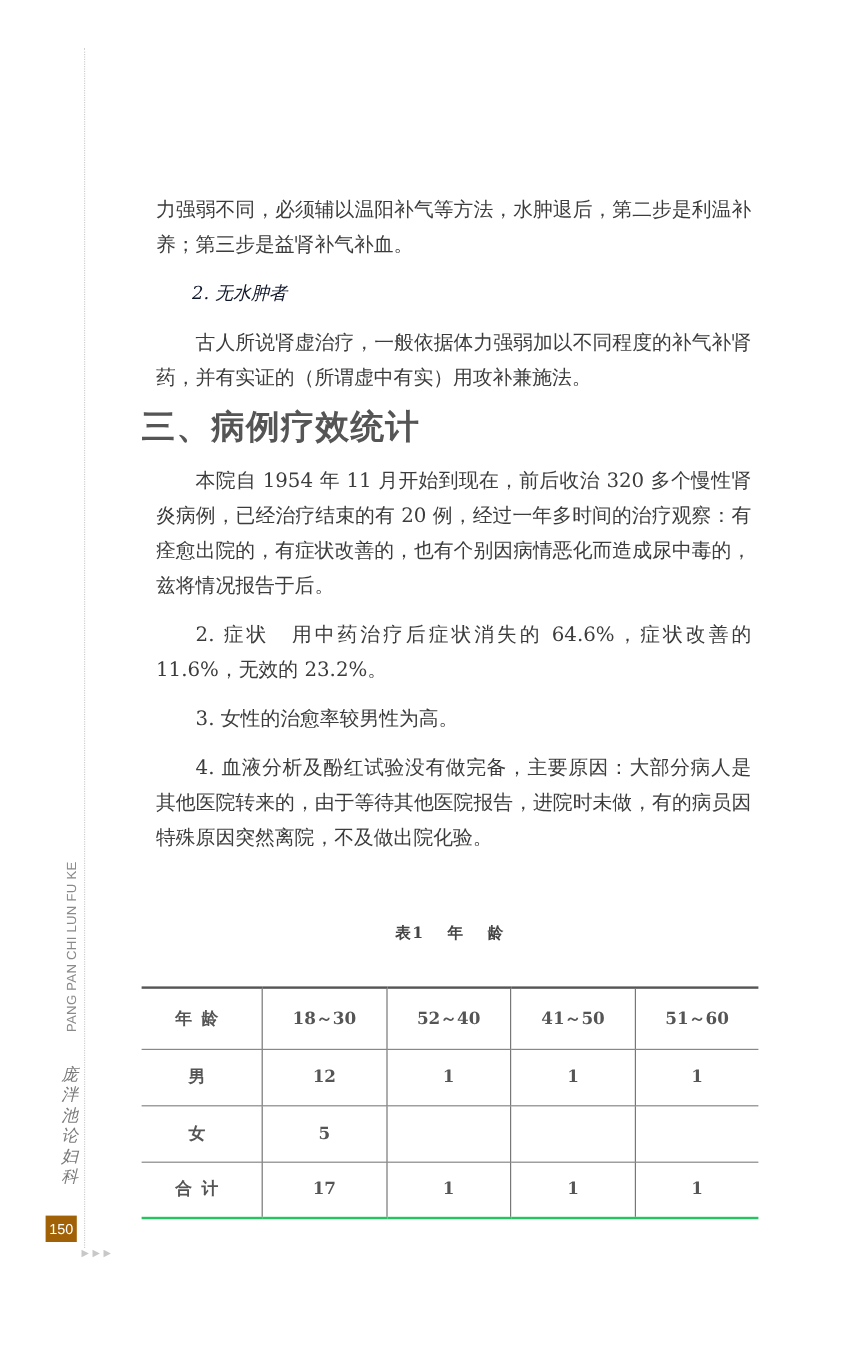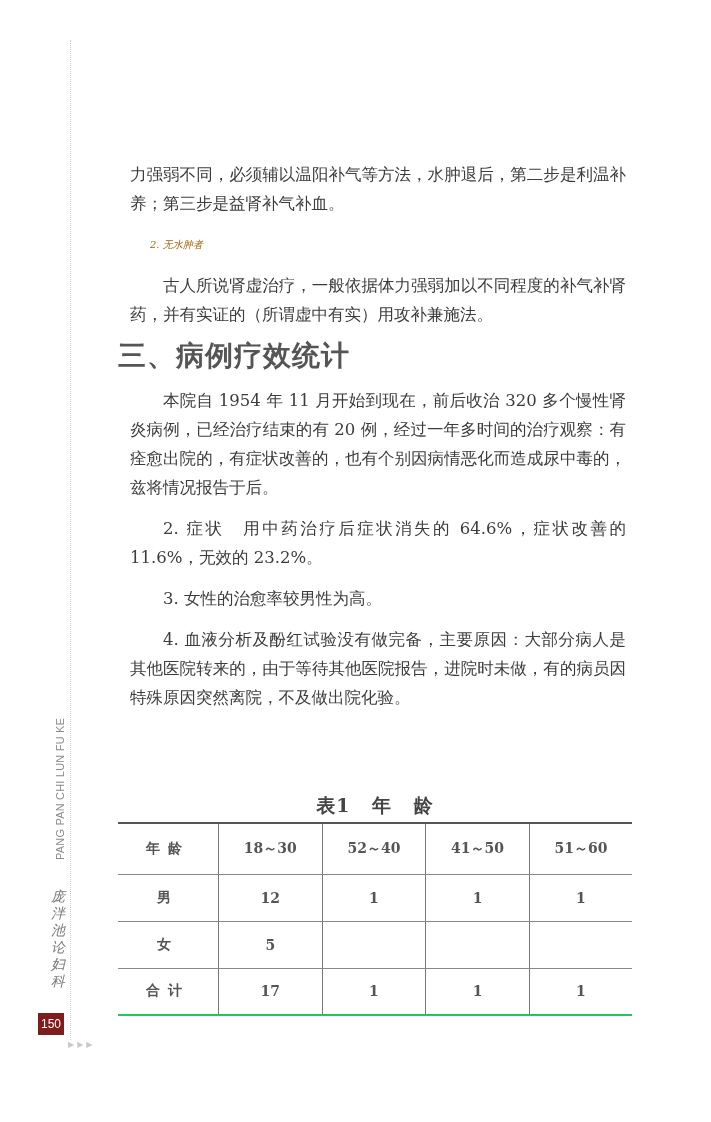--- a/index.html
+++ b/index.html
@@ -17,39 +17,39 @@
     font-family: "Liberation Sans", "DejaVu Sans", sans-serif; font-size: 11px;
     color: #8a8a8a; letter-spacing: 0.2px; white-space: nowrap;
   }
   .run-zh {
     position: absolute; left: 49px; top: 888px; width: 18px;
     font-size: 14px; line-height: 17px; color: #7a7a7a; text-align: center;
     font-family: "DejaVu Serif", serif; font-style: italic;
   }
   .page-num {
     position: absolute; left: 38px; top: 1013px; width: 26px; height: 22px;
-    background: #7f1d1d; color: #fff; font-family: "Liberation Sans", sans-serif;
+    background: #a16207; color: #fff; font-family: "Liberation Sans", sans-serif;
     font-size: 12px; line-height: 22px; text-align: center;
   }
   .arrows {
     position: absolute; left: 68px; top: 1040px; font-size: 8px; color: #c8c8c8; letter-spacing: 3px;
   }
   .content { position: absolute; left: 118px; top: 148px; width: 520px; }
   p { margin: 12px; font-size: 16.5px; line-height: 29px; text-align: justify; }
   .indent { text-indent: 2em; }
-  .sub { font-style: italic; font-size: 10px; color: #a16207; }
+  .sub { font-style: italic; font-size: 15px; color: #0f172a; }
   h2 {
     margin: 0; position: absolute; left: 118px; top: 337px;
     font-family: "DejaVu Sans", "Liberation Sans", sans-serif; font-weight: bold;
     font-size: 28px; color: #555; letter-spacing: 1px;
   }
   .sec2 { position: absolute; left: 118px; top: 374px; width: 520px; }
   .caption {
-    position: absolute; left: 118px; top: 793px; width: 514px; text-align: center;
-    font-size: 19px; font-weight: bold; color: #444; letter-spacing: 1px; word-spacing: 14px;
+    position: absolute; left: 118px; top: 769px; width: 514px; text-align: center;
+    font-size: 13px; font-weight: bold; color: #444; letter-spacing: 1px; word-spacing: 14px;
   }
   table {
     position: absolute; left: 118px; top: 822px; width: 514px;
     border-collapse: collapse; font-size: 14px; color: #555; font-weight: bold;
   }
   table tr { height: 47px; }
   table tr:first-child { height: 51px; }
   table td {
     text-align: center; border-left: 1px solid #777; border-right: 1px solid #777;
     border-top: 1px solid #888; border-bottom: 1px solid #888; padding: 0;

